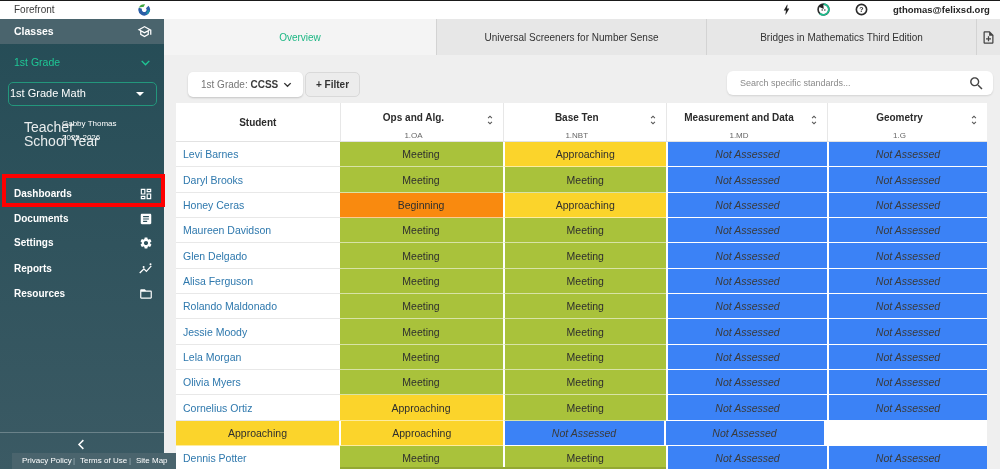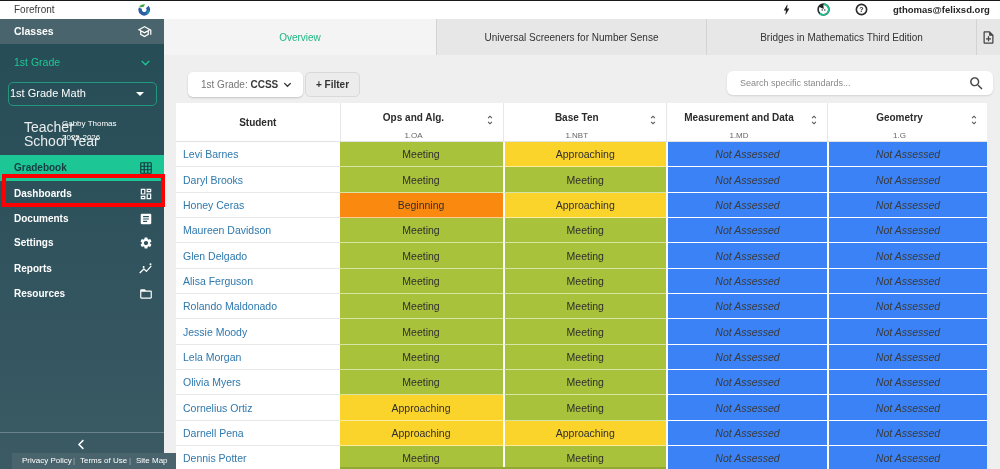--- a/index.html
+++ b/index.html
@@ -127,25 +127,20 @@
   <div class="abs" id="grade1">1st Grade</div>
   <svg class="abs" id="gradechev" width="13" height="13" viewBox="0 0 24 24" fill="none" stroke="#1fc795" stroke-width="2.6">
       <path d="M5 9l7 7 7-7"></path>
     </svg>
   <div class="abs" id="select">1st Grade Math<div class="abs" id="seltri"></div></div>
   <div class="abs info" style="top:100px;">Teacher</div>
   <div class="abs infoval" style="top:100px;">Gabby Thomas</div>
   <div class="abs info" style="top:114px;">School Year</div>
   <div class="abs infoval" style="top:114px;">2025-2026</div>
 
-  <div class="abs mitem" id="gradebook">Gradebook
-    <svg width="14" height="14" viewBox="0 0 24 24" fill="#143b41">
-        <path d="M20 2H4c-1.1 0-2 .9-2 2v16c0 1.1.9 2 2 2h16c1.1 0 2-.9 2-2V4c0-1.1-.9-2-2-2zM8 20H4v-4h4v4zm0-6H4v-4h4v4zm0-6H4V4h4v4zm6 12h-4v-4h4v4zm0-6h-4v-4h4v4zm0-6h-4V4h4v4zm6 12h-4v-4h4v4zm0-6h-4v-4h4v4zm0-6h-4V4h4v4z"></path>
-      </svg>
-  </div>
   <div class="abs mitem" id="dash">Dashboards
     <svg width="14" height="14" viewBox="0 0 24 24" fill="#fff">
         <path d="M19 5v2h-4V5h4M9 5v6H5V5h4m10 8v6h-4v-6h4M9 17v2H5v-2h4M21 3h-8v6h8V3zM11 3H3v10h8V3zm10 8h-8v10h8V11zM11 15H3v6h8v-6z"></path>
       </svg>
   </div>
   <div class="abs mitem" id="docs">Documents
     <svg width="14" height="14" viewBox="0 0 24 24" fill="#fff">
         <path d="M19 3H5c-1.1 0-2 .9-2 2v14c0 1.1.9 2 2 2h14c1.1 0 2-.9 2-2V5c0-1.1-.9-2-2-2zm-5 14H7v-2h7v2zm3-4H7v-2h10v2zm0-4H7V7h10v2z"></path>
       </svg>
   </div>
@@ -308,21 +303,20 @@
 <div class="cell w5 na bl">Not Assessed</div>
 </div>
 <div class="trow">
 <div class="cell stu">Cornelius Ortiz</div>
 <div class="cell w2 appr">Approaching</div>
 <div class="cell w3 meet bl">Meeting</div>
 <div class="cell w4 na bl">Not Assessed</div>
 <div class="cell w5 na bl">Not Assessed</div>
 </div>
 <div class="trow">
-<div class="cell stu">Darnell Pena</div>
 <div class="cell w2 appr">Approaching</div>
 <div class="cell w3 appr bl">Approaching</div>
 <div class="cell w4 na bl">Not Assessed</div>
 <div class="cell w5 na bl">Not Assessed</div>
 </div>
 <div class="trow">
 <div class="cell stu">Dennis Potter</div>
 <div class="cell w2 meet">Meeting</div>
 <div class="cell w3 meet bl">Meeting</div>
 <div class="cell w4 na bl">Not Assessed</div>

